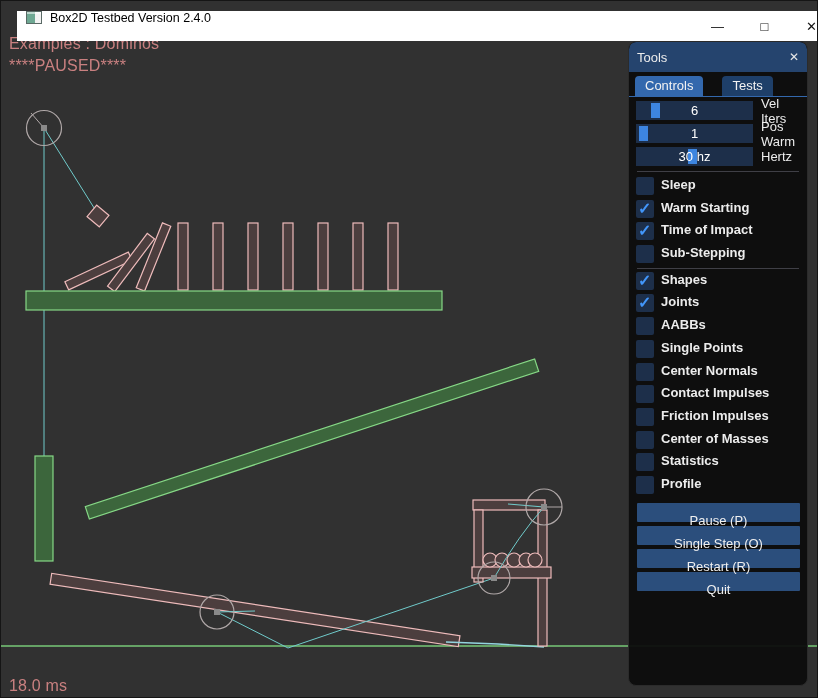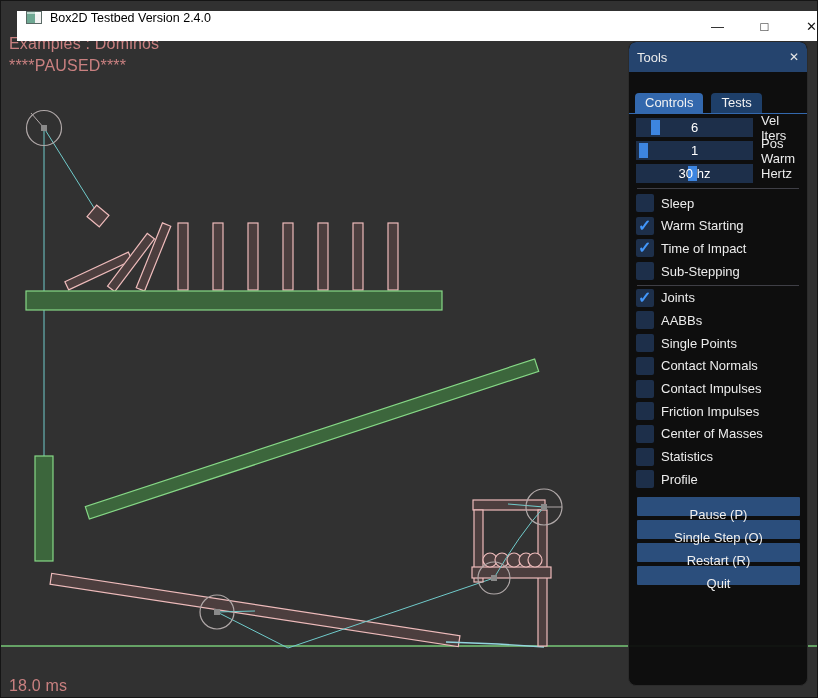--- a/index.html
+++ b/index.html
@@ -42,21 +42,21 @@
     background:var(--panel_bg);
     border:1px solid #2b2b2b;border-radius:8px;
     z-index:20;color:#ececec;font-size:13px;overflow:hidden;
   }
   .ptitle{
     height:30px;background:var(--titlebar_panel);
     display:flex;align-items:center;justify-content:space-between;
     padding:0 8px;border-radius:7px 7px 0 0;
   }
   .pclose{font-size:12px;color:#e8e8e8;line-height:22px;}
-  .tabs{display:flex;gap:8px;margin:21px 0 0 6px;height:20px;}
+  .tabs{display:flex;gap:19px;margin:4px 0 0 6px;height:20px;}
   .tab{
     padding:0 10px;line-height:20px;border-radius:4px 4px 0 0;
     background:var(--tab_inactive);color:#f2f2f2;
   }
   .tab.active{background:var(--tab_active);}
   .tabline{height:1px;background:var(--tab_active);}
   .slider-row{display:flex;align-items:center;height:19px;margin:4px 8px 0 7px;}
   .slider-row:first-of-type{margin-top:3px;}
   .track{
     position:relative;width:117px;height:19px;background:var(--frame);
@@ -66,21 +66,21 @@
     position:absolute;top:2px;width:9px;height:15px;background:var(--accent);
     z-index:1;
   }
   .sval{
     position:absolute;left:0;top:0;width:100%;height:100%;z-index:2;
     display:flex;align-items:center;justify-content:center;color:#fff;
   }
   .slabel{margin-left:8px;color:#ececec;}
   .sep{height:1px;background:var(--separator);margin:5px 8px;}
   .sep.tight{margin:3px 8px;}
-  .cb-row{display:flex;align-items:center;height:18px;margin:0 8px 4.7px 7px;}
+  .cb-row{display:flex;height:18px;margin:0 8px 4.7px 7px;font-weight:bold;}
   .cb-box{
     width:18px;height:18px;background:var(--frame);flex:none;
     position:relative;border-radius:2px;
   }
   .cb-box.checked::after{
     content:"✓";position:absolute;left:2px;top:-1px;
     color:var(--check);font-size:16px;font-weight:bold;
   }
   .cb-label{margin-left:7px;}
   .pbtn{
@@ -204,33 +204,37 @@
   </div>
   <div class="cb-row">
     <span class="cb-box"></span>
     <span class="cb-label">Sub-Stepping</span>
   </div>
 
   <div class="sep tight"></div>
 
   <div class="cb-row">
     <span class="cb-box checked"></span>
+    <span class="cb-label">Shapes</span>
+  </div>
+  <div class="cb-row">
+    <span class="cb-box checked"></span>
     <span class="cb-label">Joints</span>
   </div>
   <div class="cb-row">
     <span class="cb-box"></span>
     <span class="cb-label">AABBs</span>
   </div>
   <div class="cb-row">
     <span class="cb-box"></span>
     <span class="cb-label">Single Points</span>
   </div>
   <div class="cb-row">
     <span class="cb-box"></span>
-    <span class="cb-label">Contact Normals</span>
+    <span class="cb-label">Center Normals</span>
   </div>
   <div class="cb-row">
     <span class="cb-box"></span>
     <span class="cb-label">Contact Impulses</span>
   </div>
   <div class="cb-row">
     <span class="cb-box"></span>
     <span class="cb-label">Friction Impulses</span>
   </div>
   <div class="cb-row">

